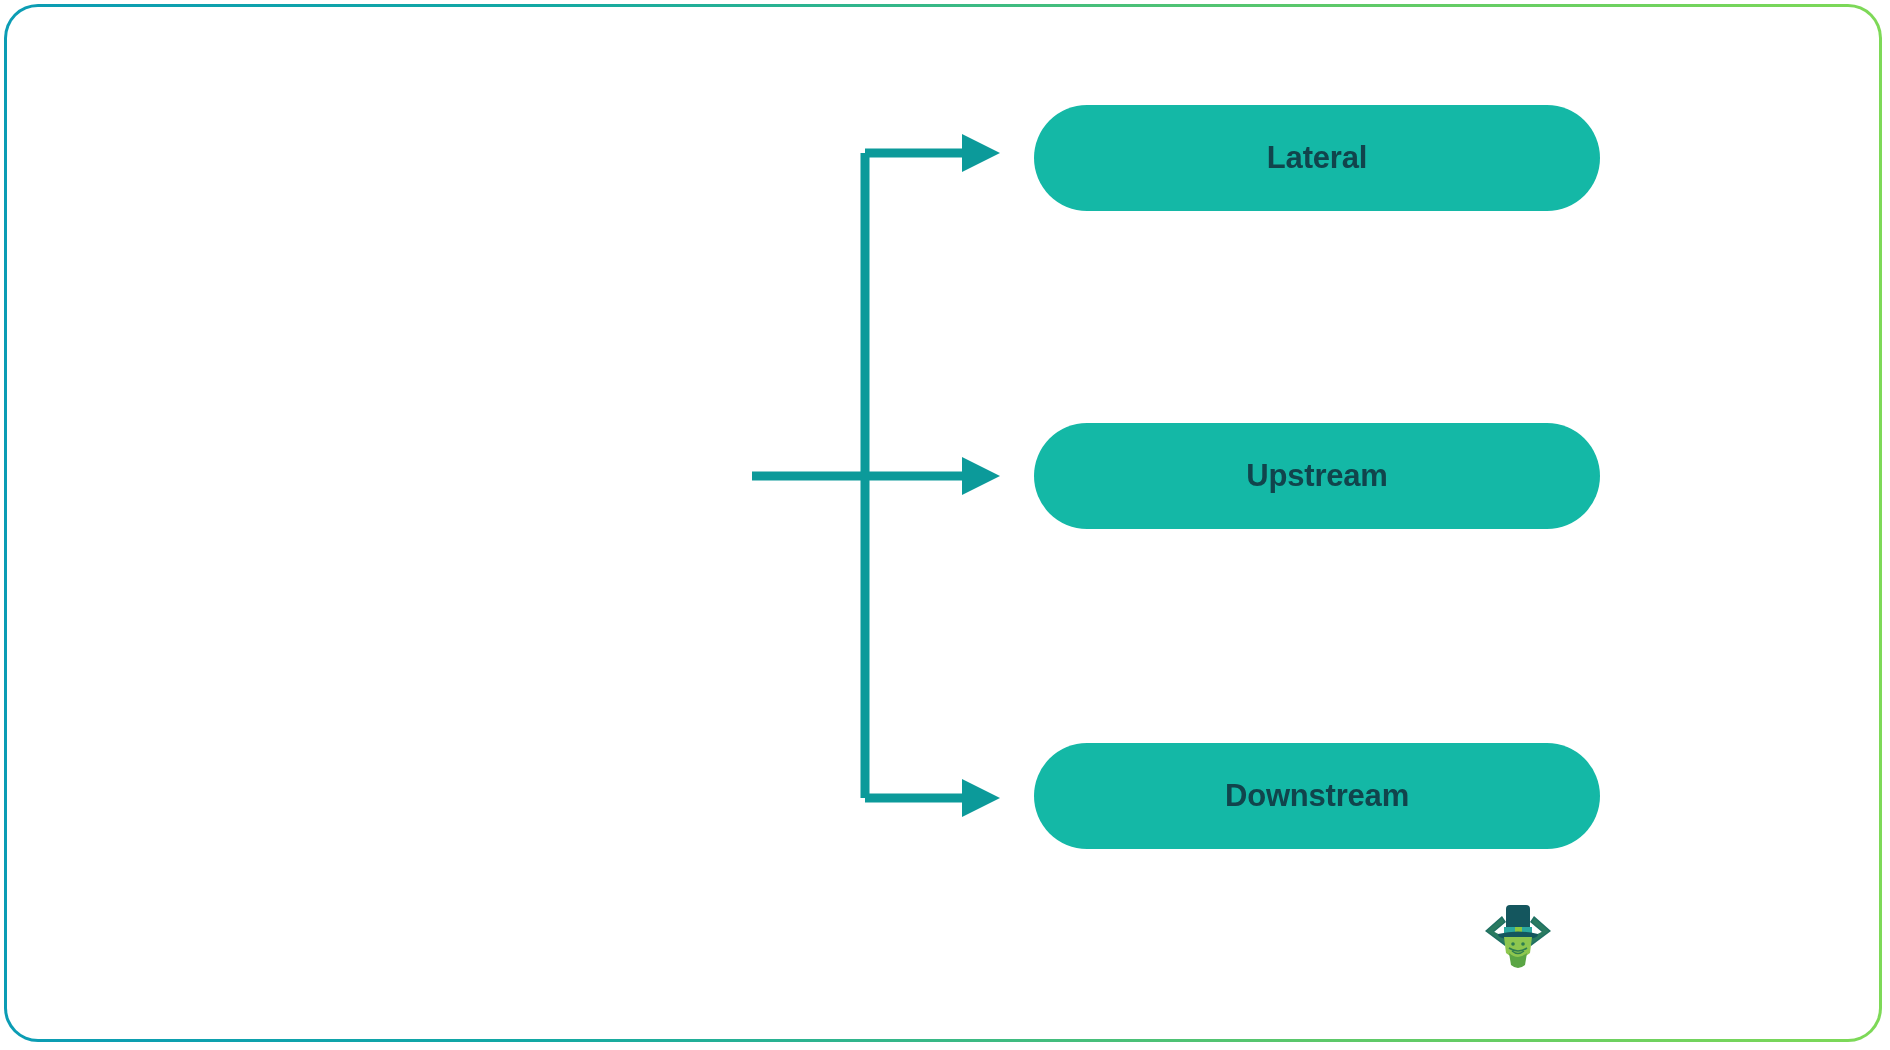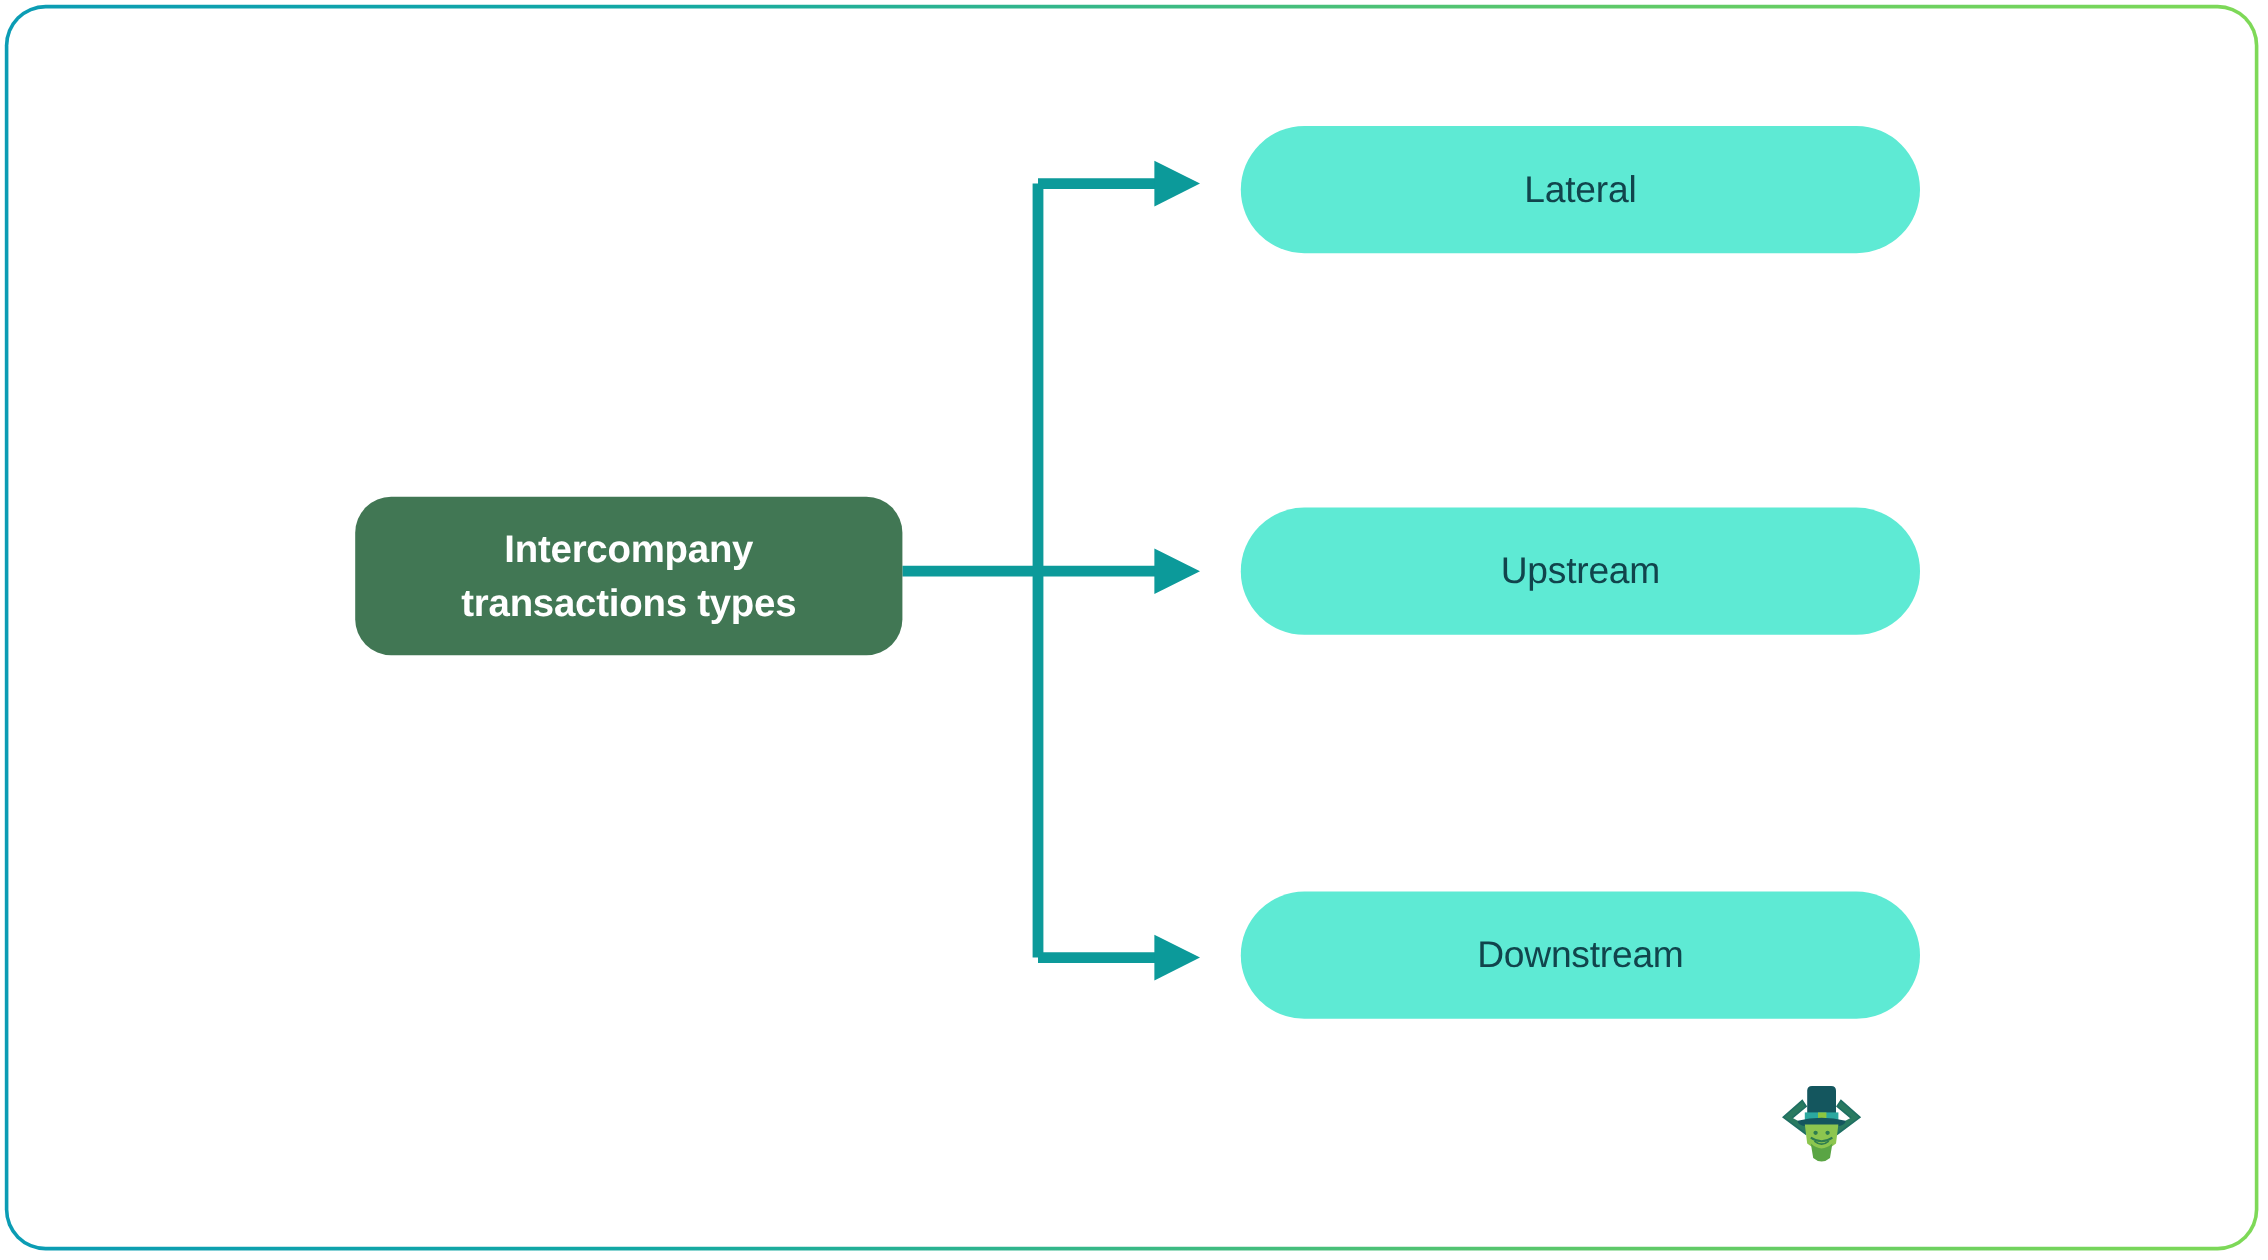--- a/index.html
+++ b/index.html
@@ -65,28 +65,28 @@
     box-sizing: border-box;
     padding: 0 14px;
   }
 
   
   .branch-node {
     position: absolute;
     left: 1034px;
     width: 566px;
     height: 106px;
-    background: #5eead4;
+    background: #14b8a6;
     border-radius: 53px;
     display: flex;
     align-items: center;
     justify-content: center;
     color: #11444c;
     font-size: 31px;
-    font-weight: normal;
+    font-weight: bold;
     letter-spacing: -0.2px;
     box-sizing: border-box;
   }
   .branch-0 { top: 105px; }
   .branch-1 { top: 423px; }
   .branch-2 { top: 743px; }
 
   
   #connectors {
     position: absolute;
@@ -142,26 +142,20 @@
 
       <path d="M 865 798 L 965 798"></path>
     </g>
     <g fill="#0c9a9a">
       <polygon points="962,134 1000,153 962,172"></polygon>
       <polygon points="962,457 1000,476 962,495"></polygon>
       <polygon points="962,779 1000,798 962,817"></polygon>
     </g>
   </svg>
 
-  <div class="root-node">
-    <span>
-      <span>Intercompany</span><br>
-      <span>transactions types</span>
-    </span>
-  </div>
 
   <div class="branch-node branch-0">
     <span>Lateral</span>
   </div>
   <div class="branch-node branch-2">
     <span>Downstream</span>
   </div>
   <div class="branch-node branch-1">
     <span>Upstream</span>
   </div>

